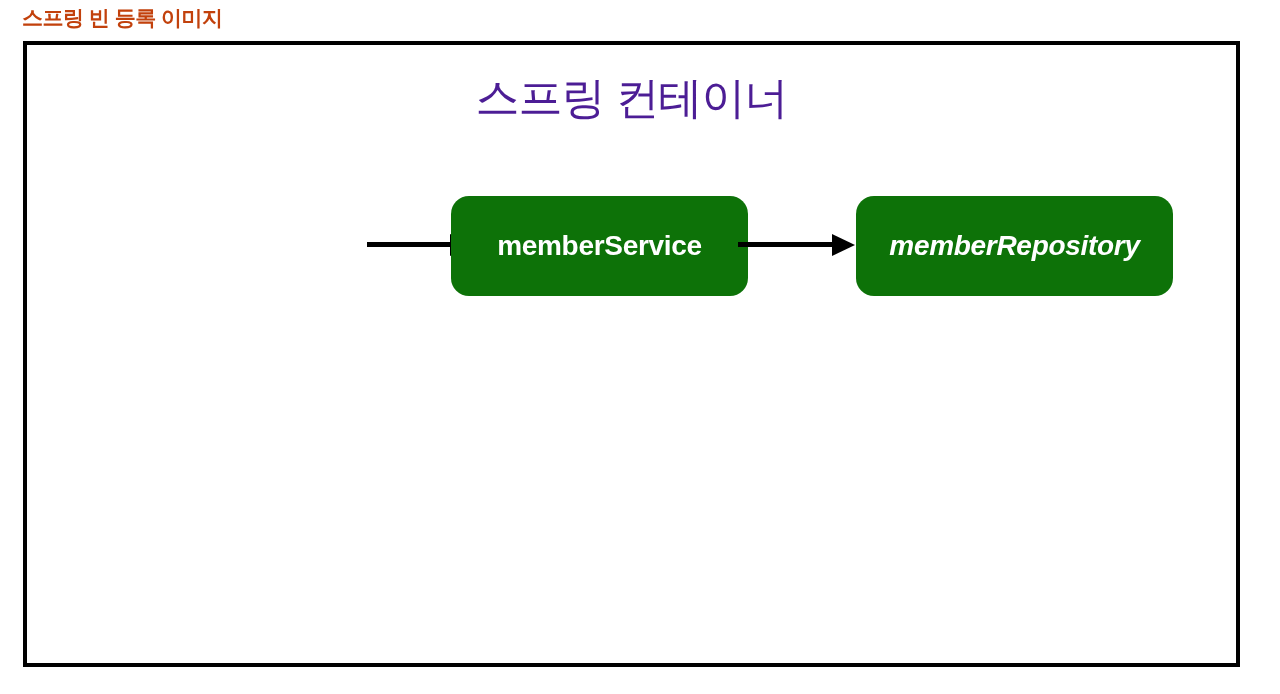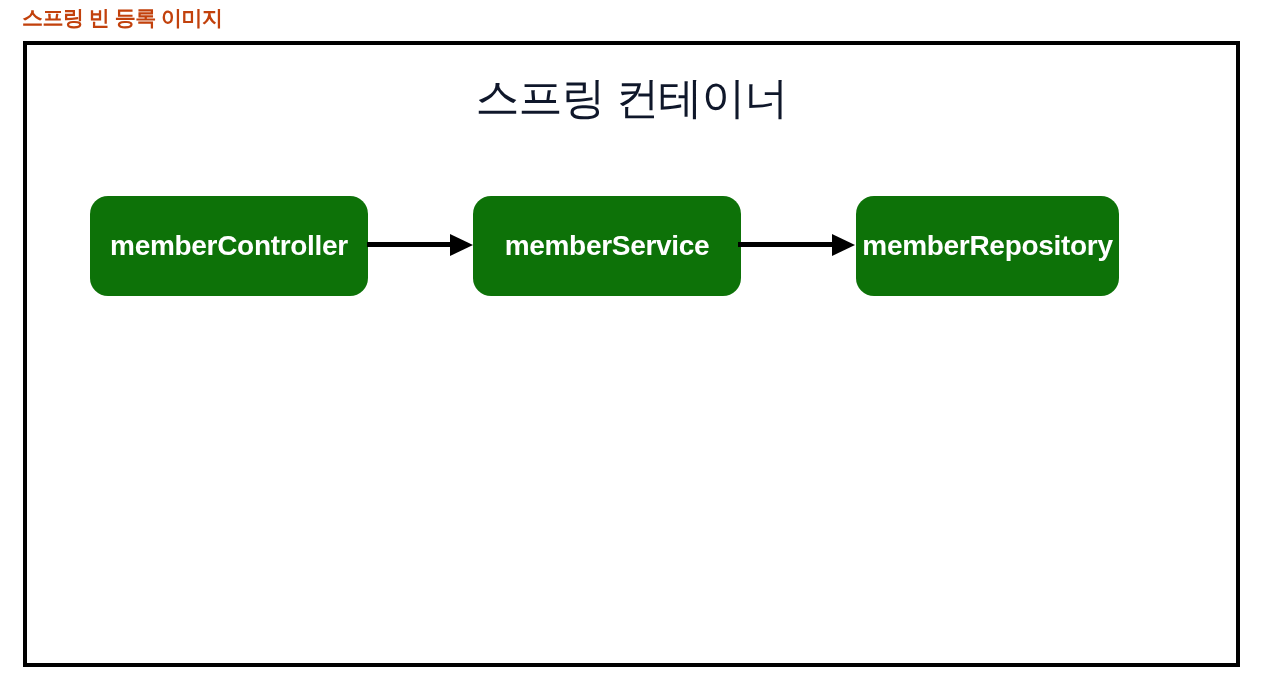--- a/index.html
+++ b/index.html
@@ -35,41 +35,41 @@
     background: #ffffff;
   }
   .container-title {
     position: absolute;
     left: 0;
     right: 0;
     top: 24px;
     text-align: center;
     font-size: 44px;
     font-weight: 500;
-    color: #0f172a;
+    color: #4c1d95;
     letter-spacing: -1px;
   }
   .bean {
     position: absolute;
     top: 151px;
     height: 100px;
     border-radius: 18px;
     background: #0d7208;
     color: #ffffff;
     font-size: 28px;
     font-weight: 700;
     display: flex;
     align-items: center;
     justify-content: center;
     white-space: nowrap;
     letter-spacing: -0.3px;
   }
   .bean-1 { left: 63px;  width: 278px; }
-  .bean-2 { left: 446px; width: 268px; }
-  .bean-3 { left: 829px; width: 263px; }
+  .bean-2 { left: 424px; width: 297px; }
+  .bean-3 { left: 829px; width: 317px; font-style: italic; }
   .arrow {
     position: absolute;
     top: 197px;
     height: 5px;
     background: #000000;
   }
   .arrow::after {
     content: "";
     position: absolute;
     right: -23px;
@@ -88,21 +88,20 @@
 <body>
 
 <div class="page">
 
   <div class="doc-title">스프링 빈 등록 이미지</div>
 
   <div class="container-box">
 
     <div class="container-title">스프링 컨테이너</div>
 
-    <div class="bean bean-1">memberController</div>
 
     <div class="arrow arrow-1"></div>
 
     <div class="bean bean-2">memberService</div>
 
     <div class="arrow arrow-2"></div>
 
     <div class="bean bean-3">memberRepository</div>
 
   </div>

